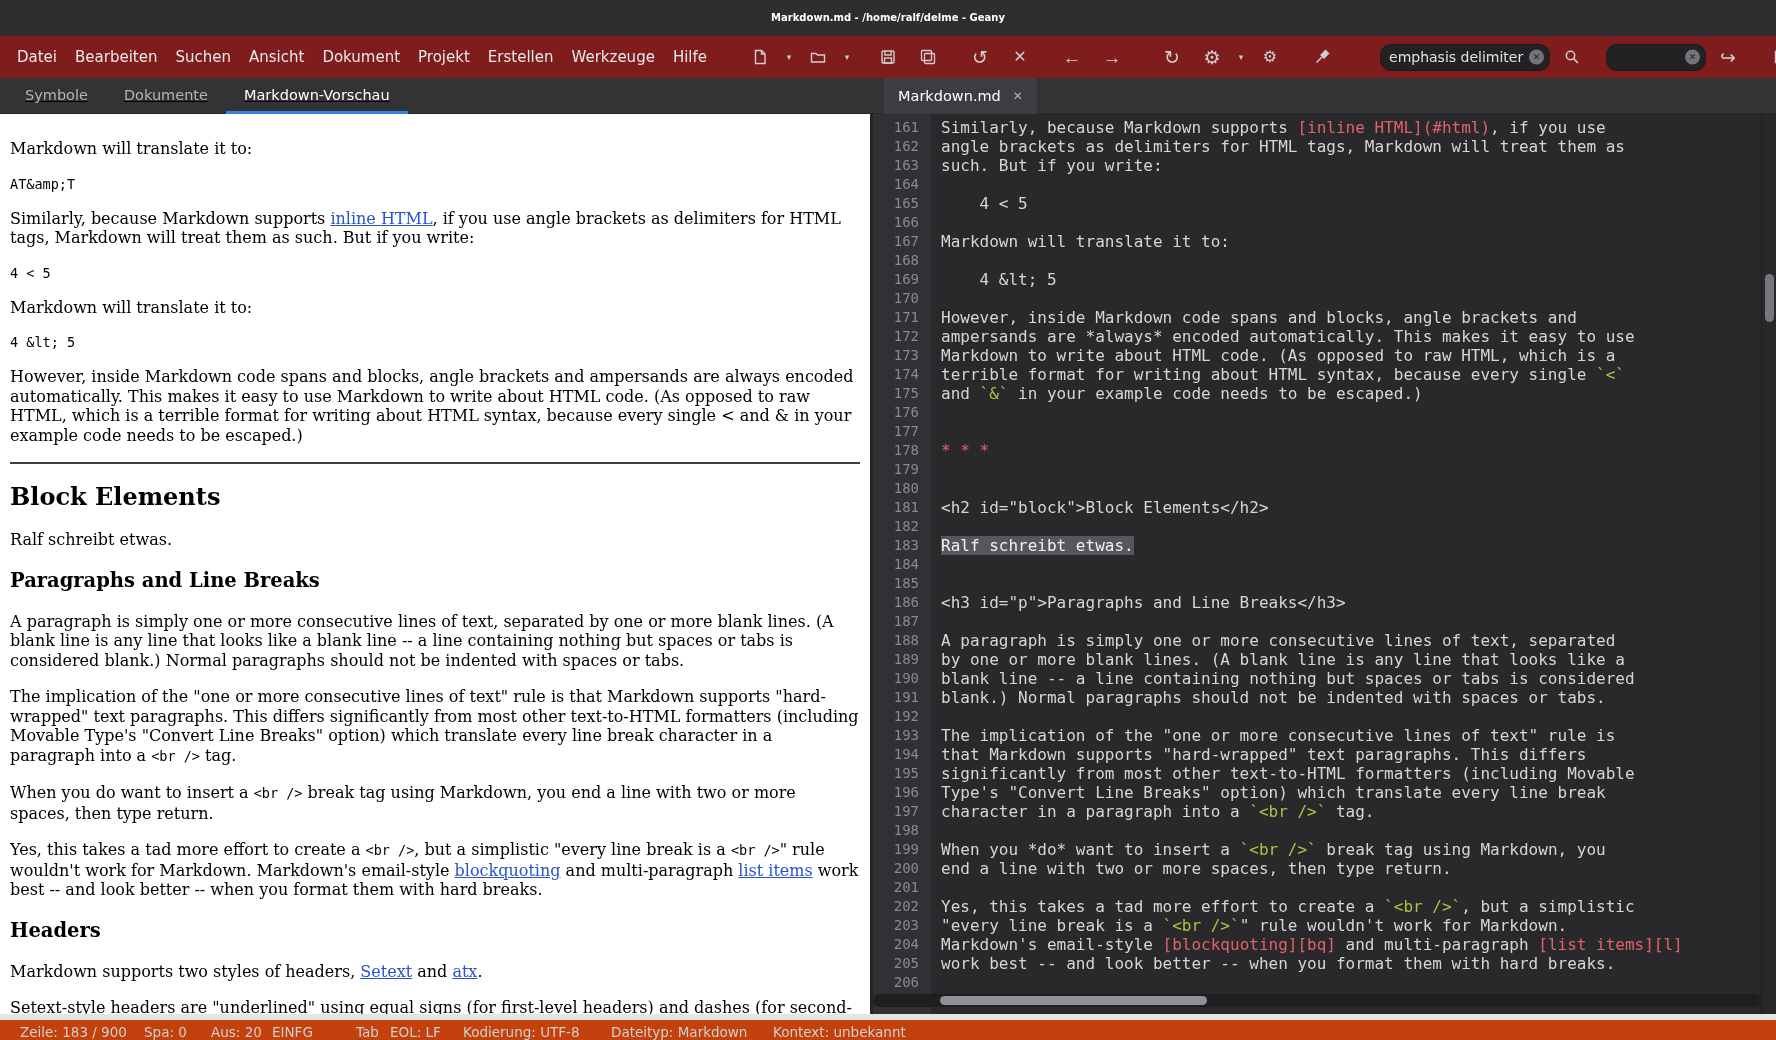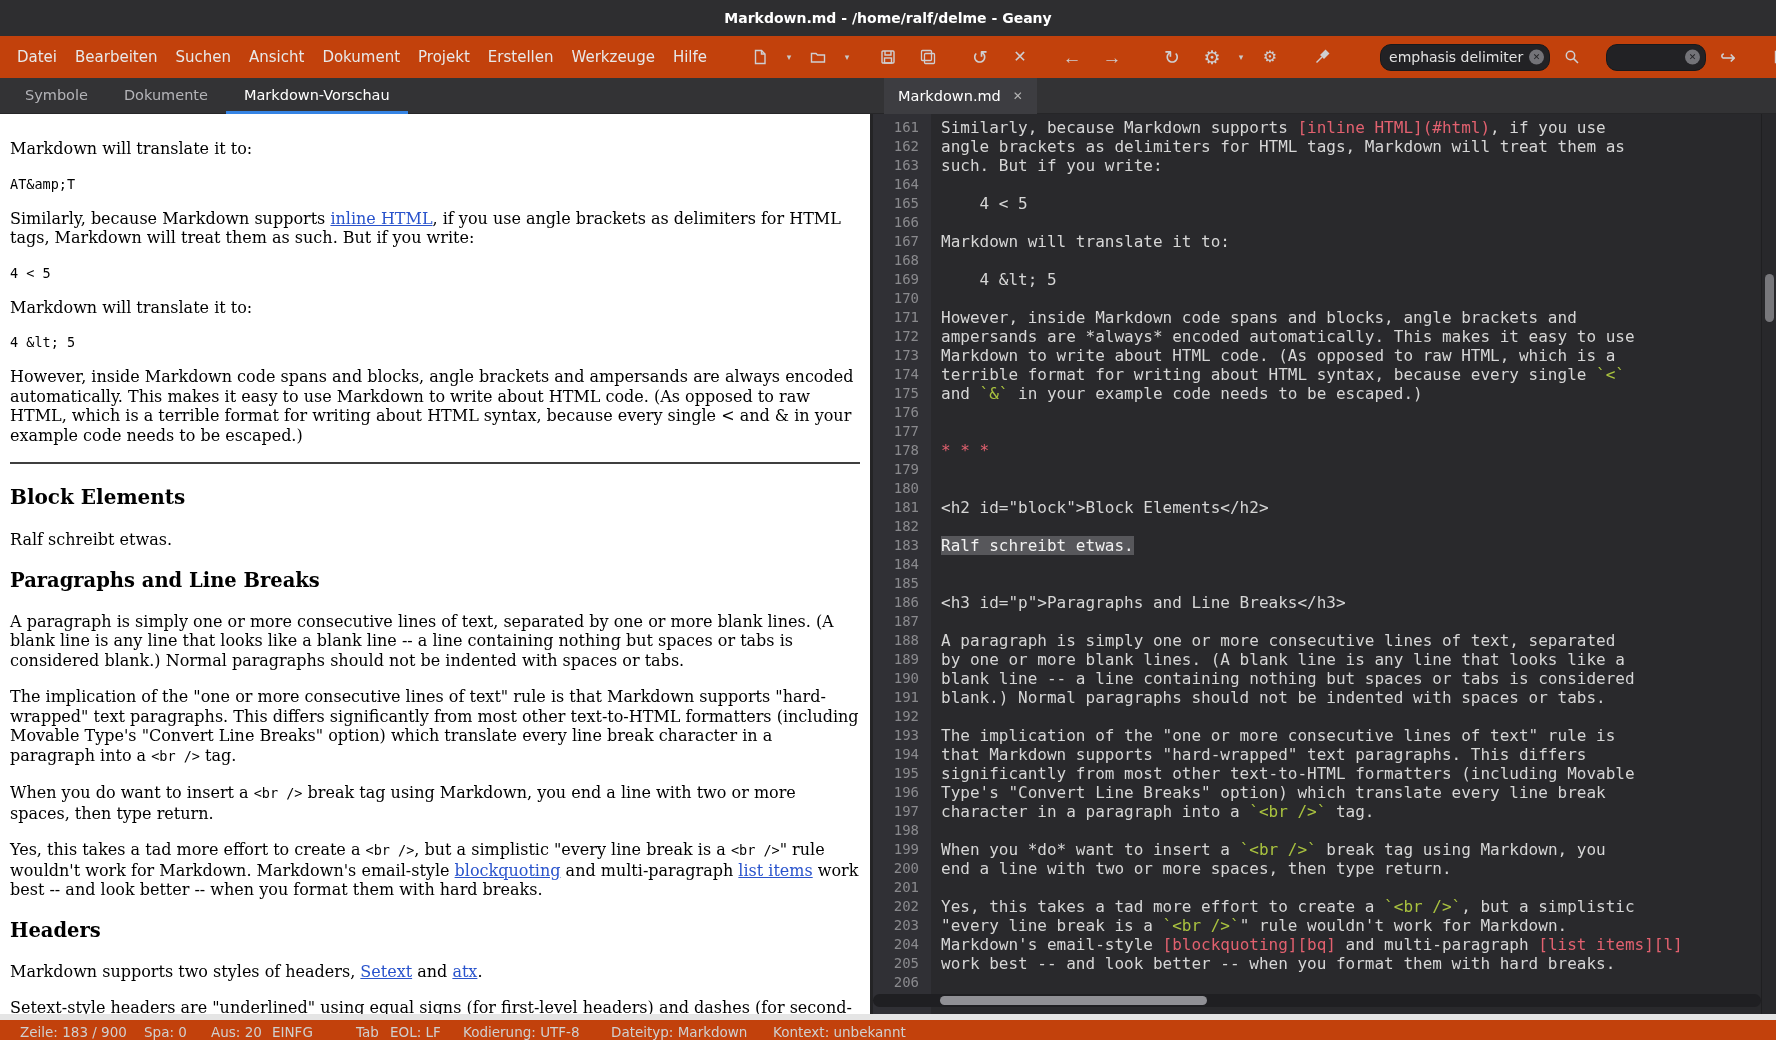--- a/index.html
+++ b/index.html
@@ -2,24 +2,24 @@
 <html style="--accent-blue: #3584e4; --md-link-red: #e2616f; --md-code-green: #a9c23f; --selection-gray: #57575b; --preview-link-blue: #2953cc;"><head>
 <meta charset="utf-8">
 <style>
   html,body{margin:0;padding:0;}
   body{width:1776px;height:1040px;position:relative;overflow:hidden;background:#29292c;
        font-family:"DejaVu Sans","Liberation Sans",sans-serif;}
   .app{position:absolute;inset:0;}
 
   
   .titlebar{position:absolute;left:0;top:0;width:100%;height:36px;background:#2e2e30;
-            color:#ffffff;font-size:14px;font-weight:bold;text-align:center;line-height:36px;}
-
-  
-  .menurow{position:absolute;left:0;top:36px;width:100%;height:42px;background:#c2410c;
+            color:#ffffff;font-size:10px;font-weight:bold;text-align:center;line-height:36px;}
+
+  
+  .menurow{position:absolute;left:0;top:36px;width:100%;height:42px;background:#7f1d1d;
            border-bottom:1px solid #2a2a2c;display:flex;align-items:center;}
   .menubar{display:flex;align-items:center;padding-left:8px;}
   .menu-item{color:#e8e8e8;font-size:15px;padding:0 9px;line-height:42px;cursor:default;}
   .toolbar{display:flex;align-items:center;margin-left:10px;}
   .grp{display:flex;align-items:center;gap:4px;margin-left:16px;}
   .grp.g5{margin-left:24px;}
   .grp.g7{margin-left:40px;}
   .tb{background:transparent;border:none;width:36px;height:32px;display:flex;align-items:center;
       justify-content:center;color:#cfcfd2;border-radius:4px;padding:0;}
   .tb.narrow{width:14px;}
@@ -33,35 +33,35 @@
            padding:0 24px 0 8px;box-sizing:border-box;outline:none;}
   .tbentry.search{width:170px;}
   .tbentry.goto{width:100px;}
   .clear{position:absolute;right:6px;top:50%;transform:translateY(-50%);width:15px;height:15px;
          border-radius:50%;background:#737378;color:#222225;font-size:9px;line-height:15px;
          text-align:center;cursor:default;}
 
   
   .tabstrip{position:absolute;left:0;top:78px;width:100%;height:36px;background:#333335;
             border-bottom:1px solid #262628;box-sizing:border-box;}
-  .side-tabs{position:absolute;left:7px;top:0;height:36px;display:flex;}
+  .side-tabs{position:absolute;left:7px;top:0;height:36px;display:flex;text-decoration:underline;}
   .side-tab{padding:0 18px;line-height:35px;font-size:14.5px;color:#b4b4b8;cursor:default;}
   .side-tab.active{color:#ffffff;box-shadow:inset 0 -3px 0 var(--accent-blue);}
   .doc-tab{position:absolute;left:884px;top:0;height:36px;display:flex;align-items:center;
            gap:12px;padding:0 14px;background:#3d3d41;color:#ffffff;font-size:14.5px;}
   .tab-close{font-size:12px;color:#b5b5b5;cursor:default;}
 
   
   .preview{position:absolute;left:0;top:114px;width:870px;height:900px;background:#ffffff;
            color:#000000;font-family:"DejaVu Serif","Liberation Serif",serif;font-size:16px;
            padding:8px 10px 0 10px;box-sizing:border-box;overflow:hidden;}
   .preview p{margin:17px 0;line-height:19.5px;}
   .preview pre{margin:14px 0;font-family:"DejaVu Sans Mono","Liberation Mono",monospace;
                font-size:13.5px;line-height:16px;}
-  .preview h2{font-size:20px;margin:5px 0;font-weight:bold;line-height:32px;}
+  .preview h2{font-size:24px;margin:5px 0;font-weight:bold;line-height:32px;}
   .preview h3{font-size:19.5px;margin:19px 0;font-weight:bold;line-height:24px;}
   .preview hr{border:none;border-top:2px solid #3f3f3f;margin:17px 0;}
   .run-em{}
   .run-code{font-family:"DejaVu Sans Mono","Liberation Mono",monospace;font-size:13.5px;}
   a.run-link{color:var(--preview-link-blue);text-decoration:underline;cursor:pointer;}
 
   .splitter{position:absolute;left:870px;top:114px;width:3px;height:900px;background:#242426;}
 
   
   .gutterbg{position:absolute;left:873px;top:114px;width:58px;height:900px;background:#303035;}

